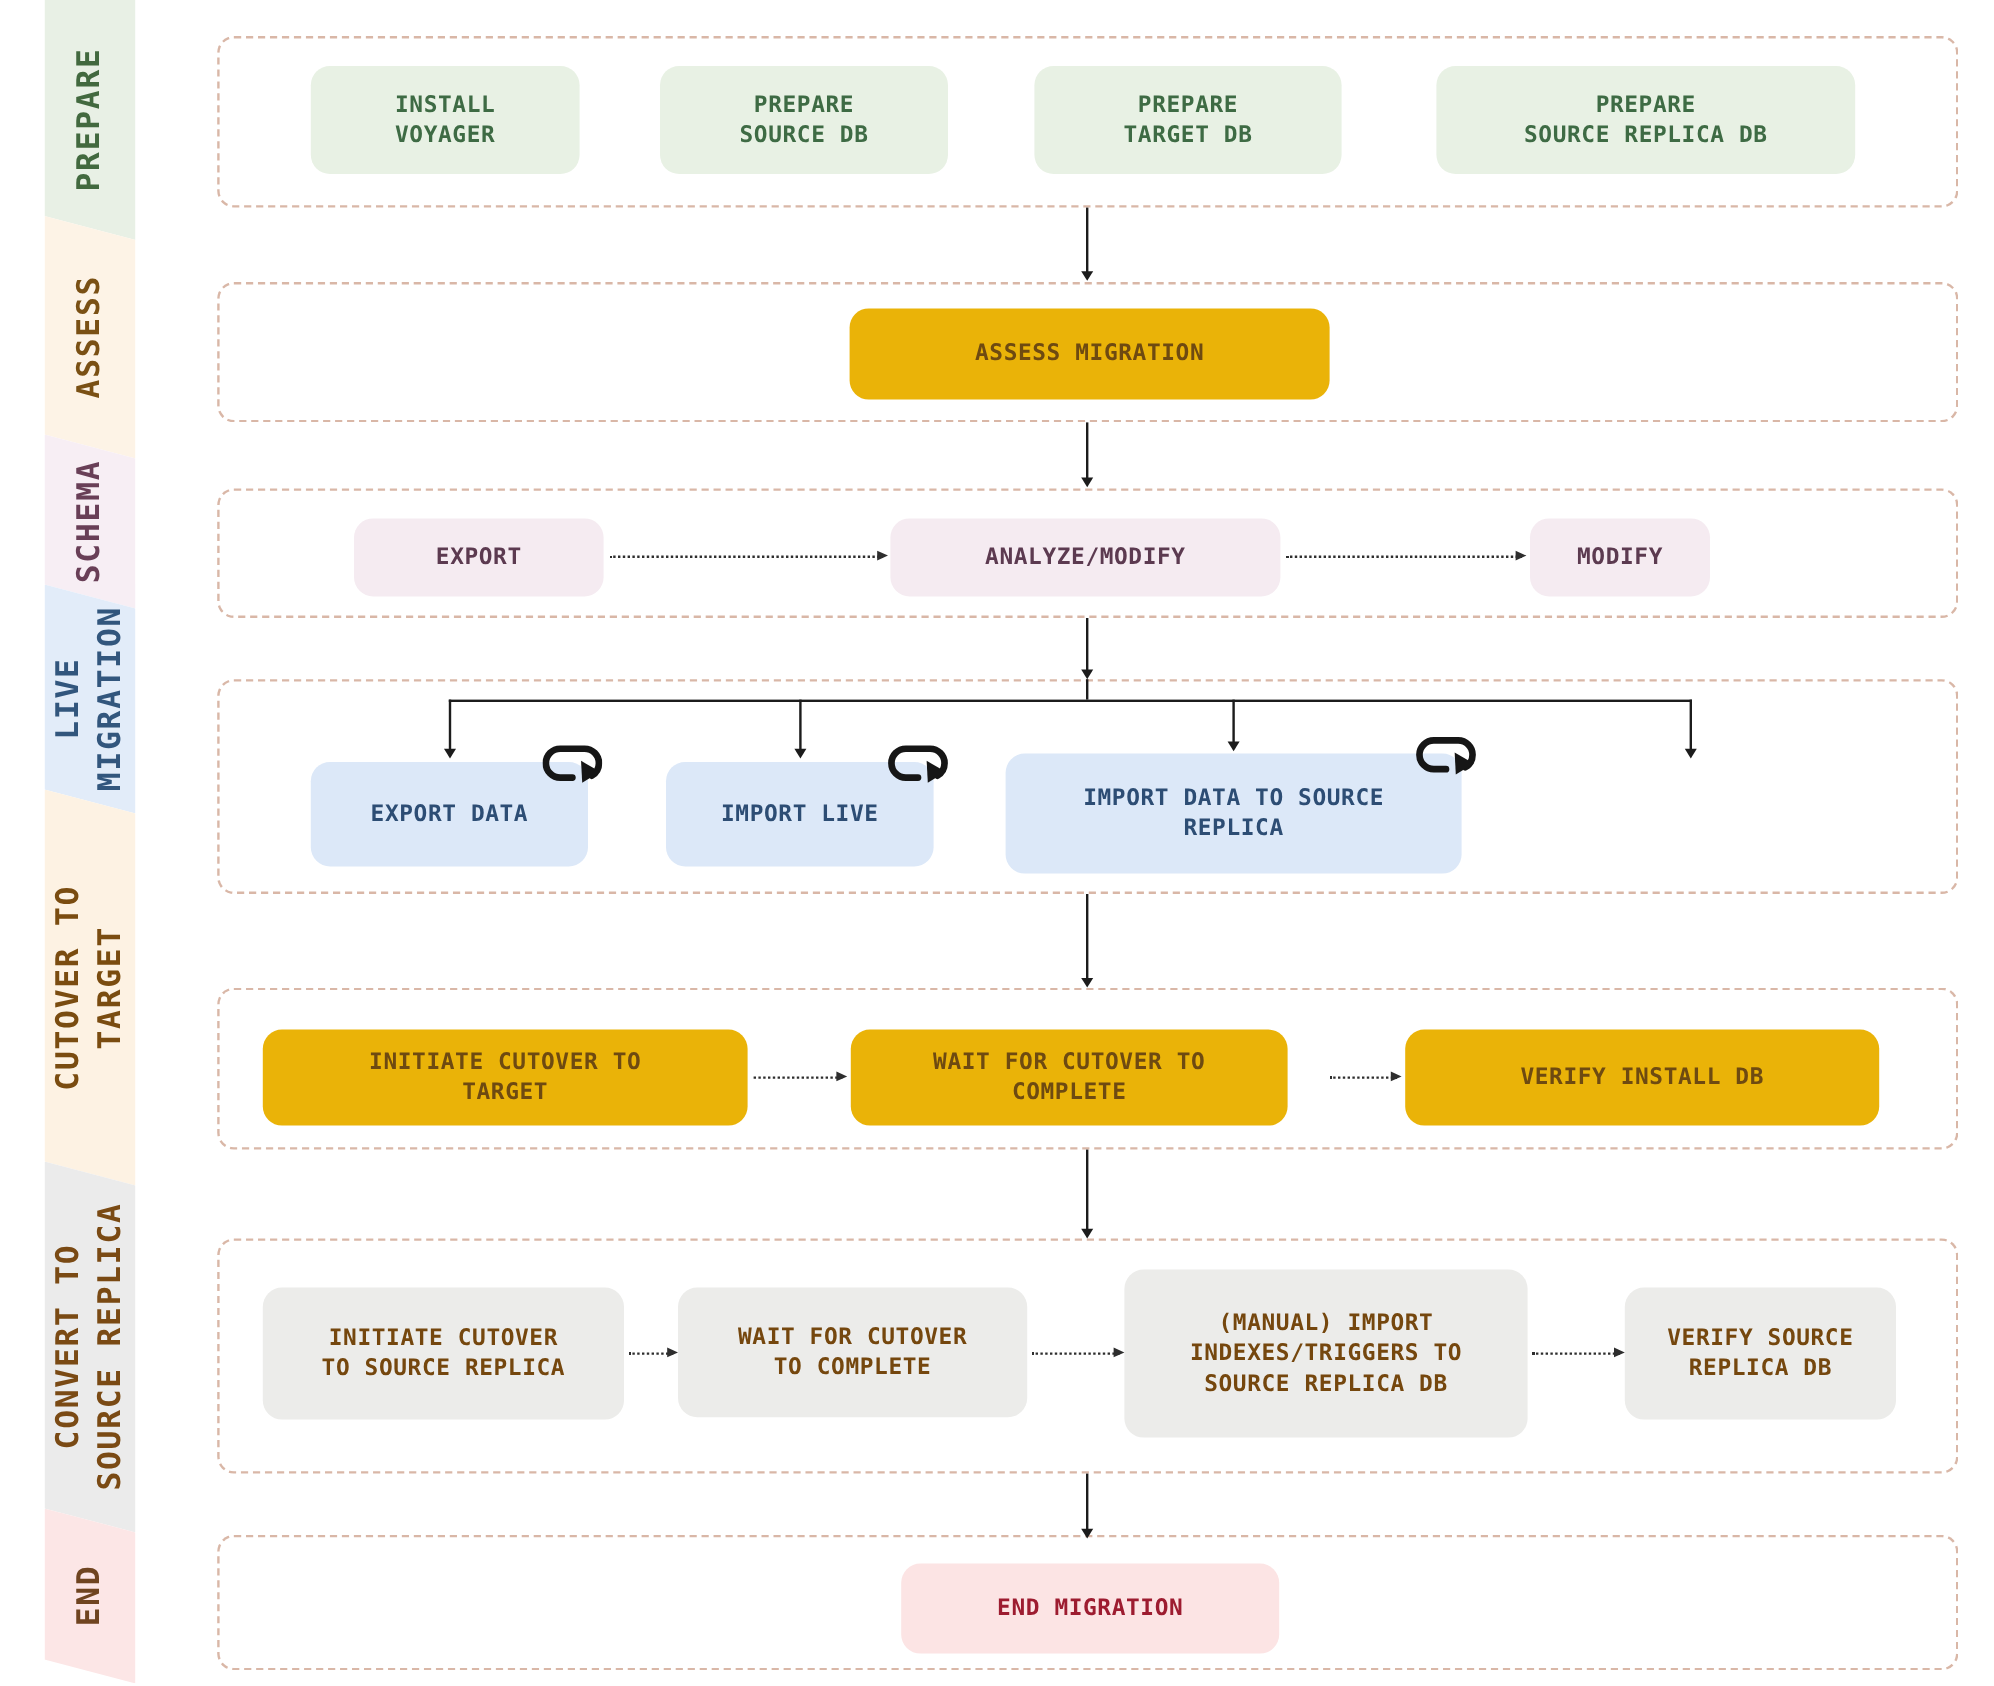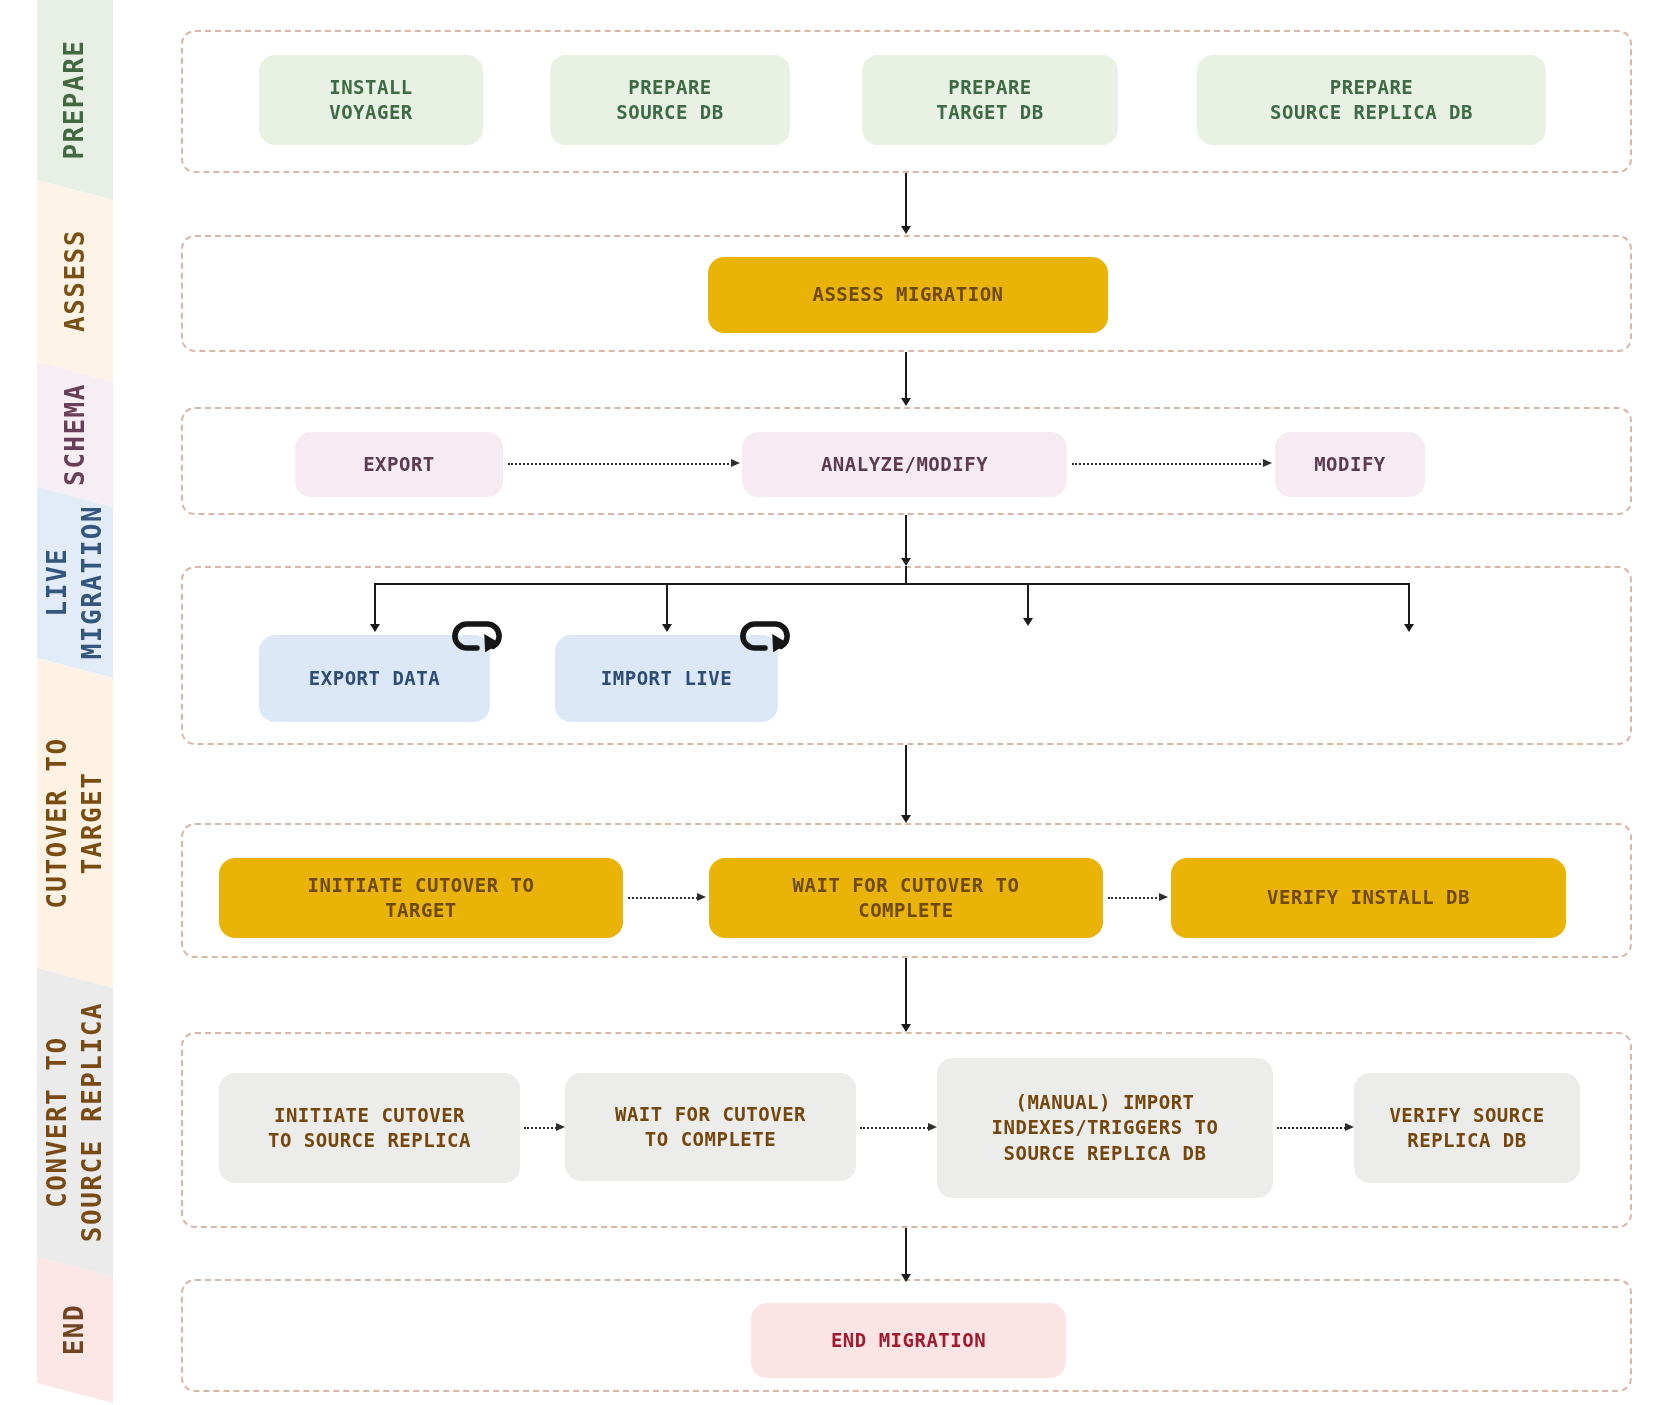--- a/index.html
+++ b/index.html
@@ -142,28 +142,36 @@
         <path d="M33.5 17.5 L50 27 L34.5 36.5 Z" fill="#161616"></path>
       </svg>
   </div>
   <div class="node c-blue" style="left:555px;top:635px;width:223px;height:87px">
     <span>IMPORT LIVE</span>
     <svg class="loop" viewBox="0 0 52 38">
         <path d="M26 32 H15.5 C8.6 32 3 26.4 3 19.5 C3 12.6 8.6 7 15.5 7 H36.5 C43.4 7 49 12.6 49 19.5 C49 24.1 46.5 28.1 42.8 30.3" fill="none" stroke="#161616" stroke-width="5.8" stroke-linecap="round"></path>
         <path d="M33.5 17.5 L50 27 L34.5 36.5 Z" fill="#161616"></path>
       </svg>
   </div>
+  <div class="node c-blue" style="left:838px;top:628px;width:380px;height:100px">
+    <span>IMPORT DATA TO SOURCE
+REPLICA</span>
+    <svg class="loop" viewBox="0 0 52 38">
+        <path d="M26 32 H15.5 C8.6 32 3 26.4 3 19.5 C3 12.6 8.6 7 15.5 7 H36.5 C43.4 7 49 12.6 49 19.5 C49 24.1 46.5 28.1 42.8 30.3" fill="none" stroke="#161616" stroke-width="5.8" stroke-linecap="round"></path>
+        <path d="M33.5 17.5 L50 27 L34.5 36.5 Z" fill="#161616"></path>
+      </svg>
+  </div>
 
   <div class="varrow" style="left:905px;top:745px;height:71px"></div>
 
   <div class="node c-cream" style="left:219px;top:858px;width:404px;height:80px">
       <span>INITIATE CUTOVER TO
 TARGET</span>
     </div>
-  <div class="node c-cream" style="left:709px;top:858px;width:394px;height:80px">
+  <div class="node c-cream" style="left:709px;top:858px;width:364px;height:80px">
       <span>WAIT FOR CUTOVER TO
 COMPLETE</span>
     </div>
   <div class="node c-cream" style="left:1171px;top:858px;width:395px;height:80px">
       <span>VERIFY INSTALL DB</span>
     </div>
   <div class="harrow" style="left:628px;top:897px;width:74px"></div>
   <div class="harrow" style="left:1108px;top:897px;width:56px"></div>
 
   <div class="varrow" style="left:905px;top:958px;height:67px"></div>

